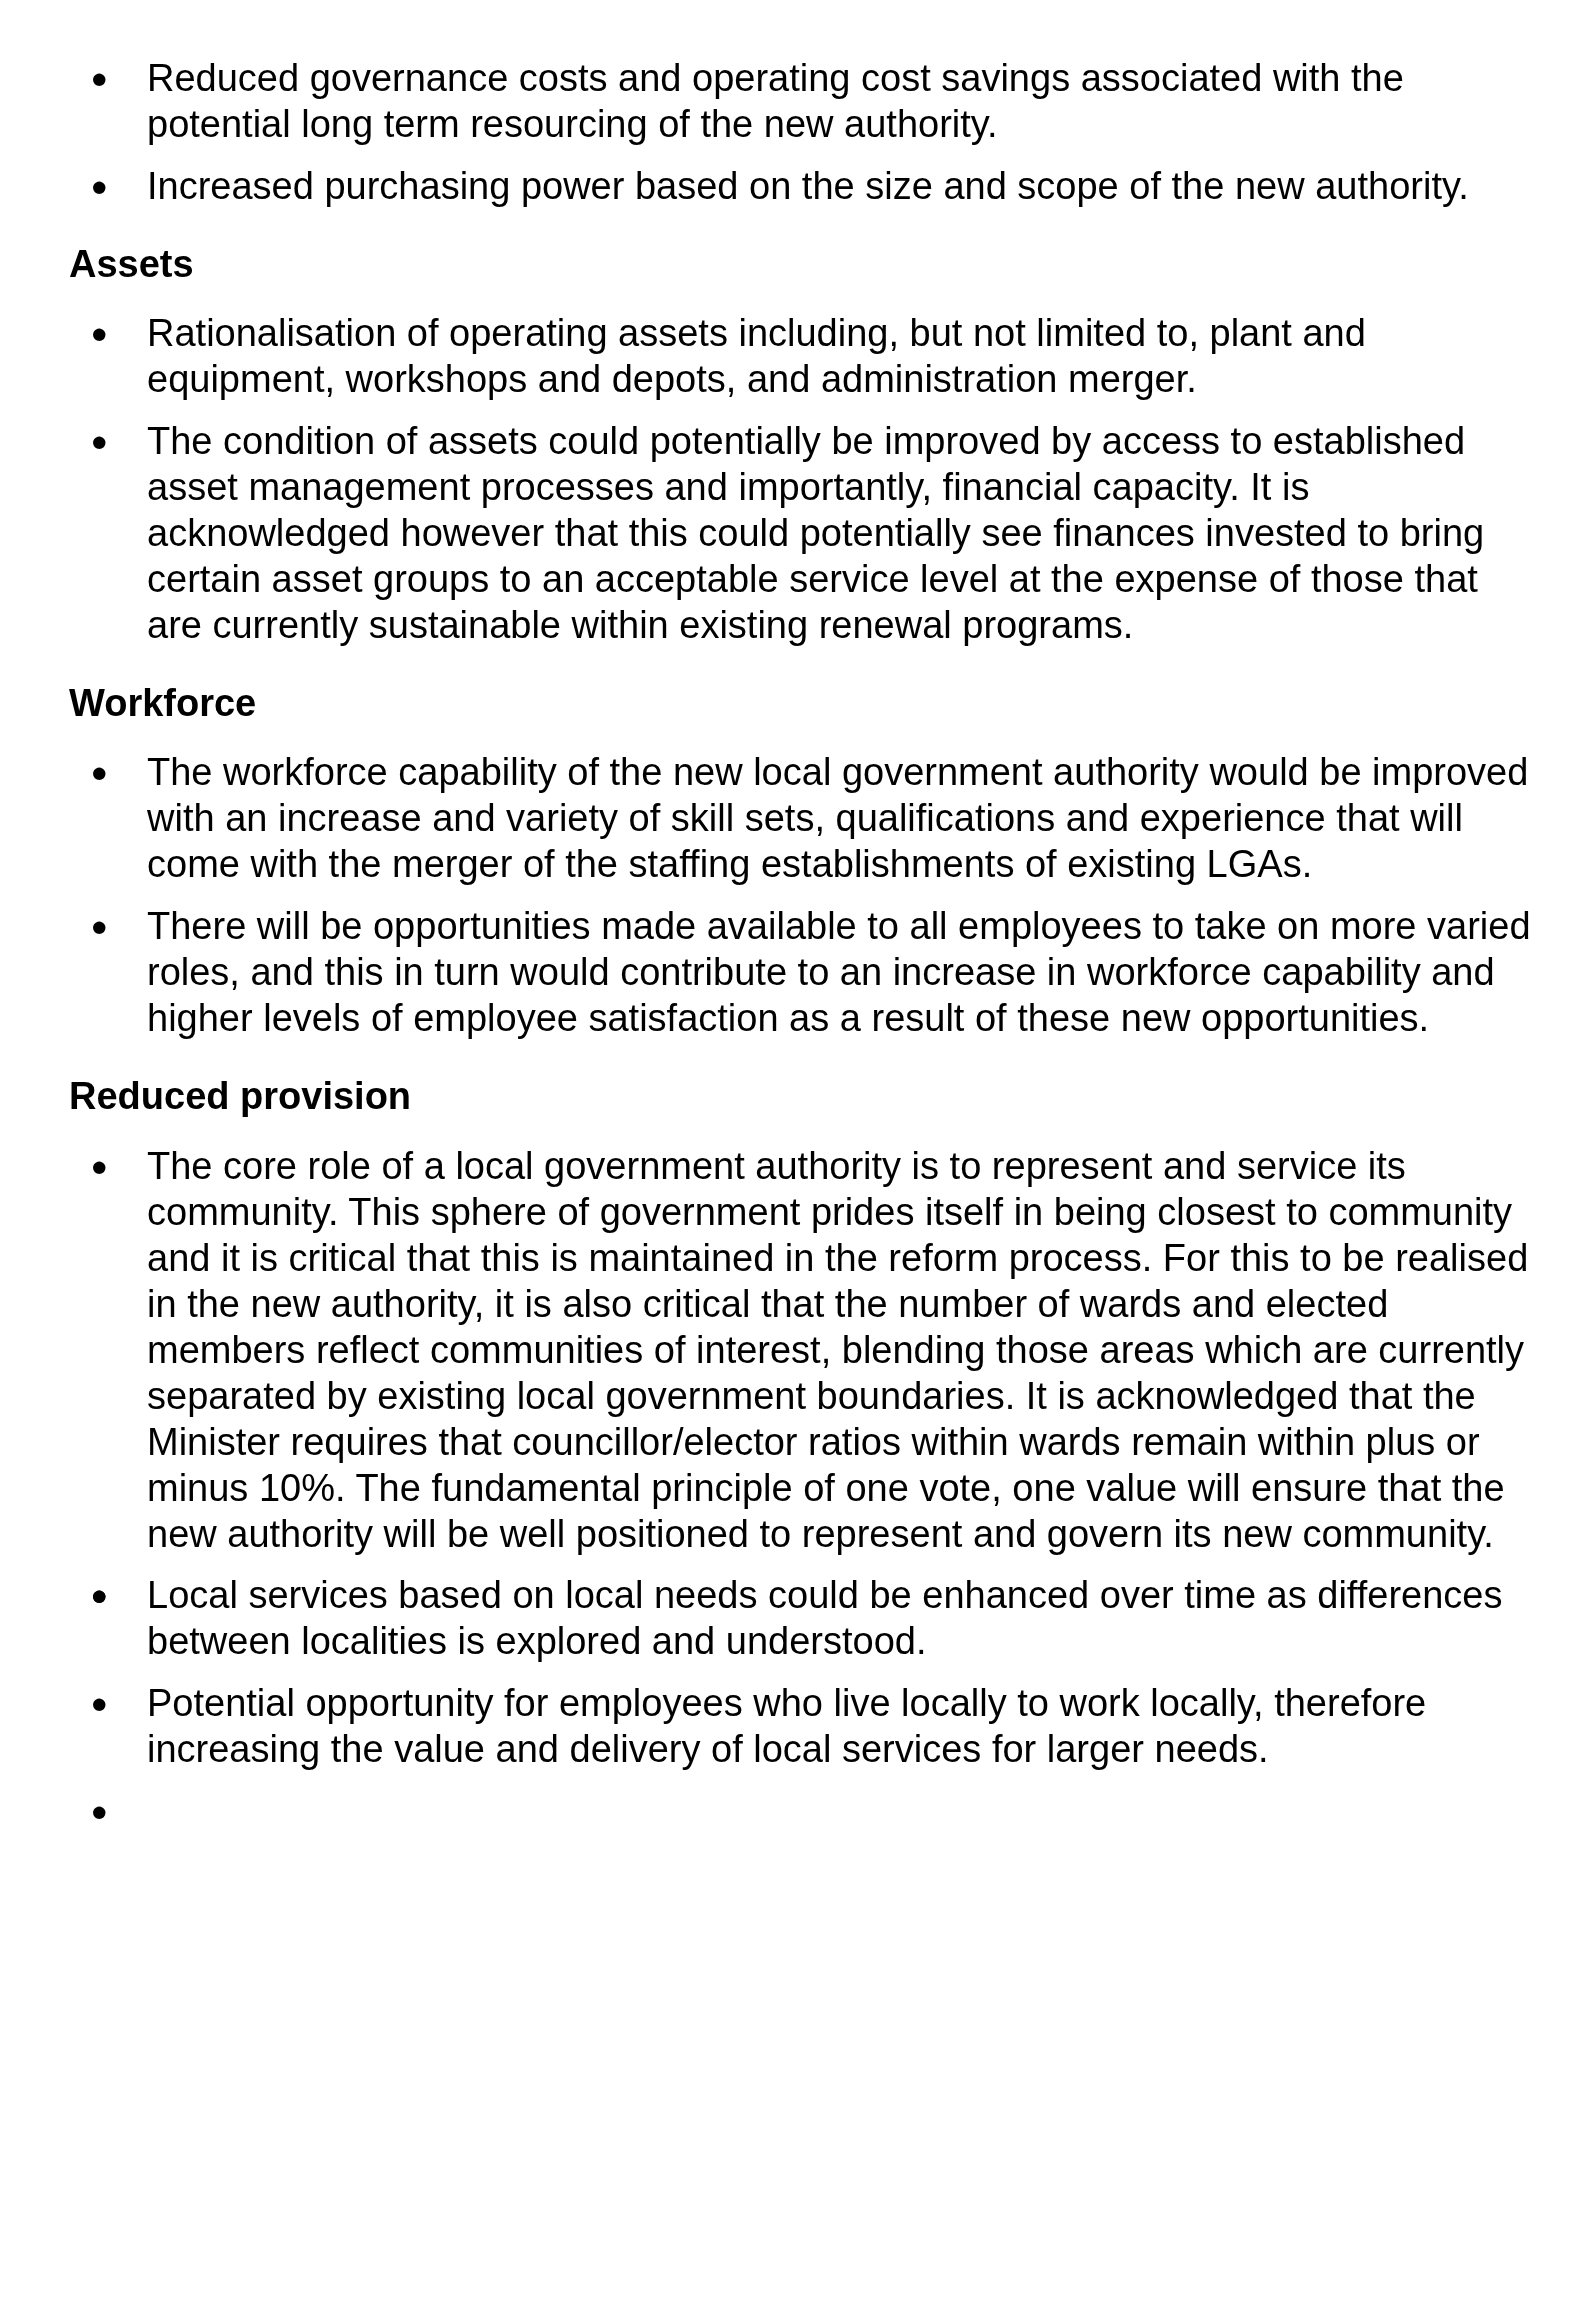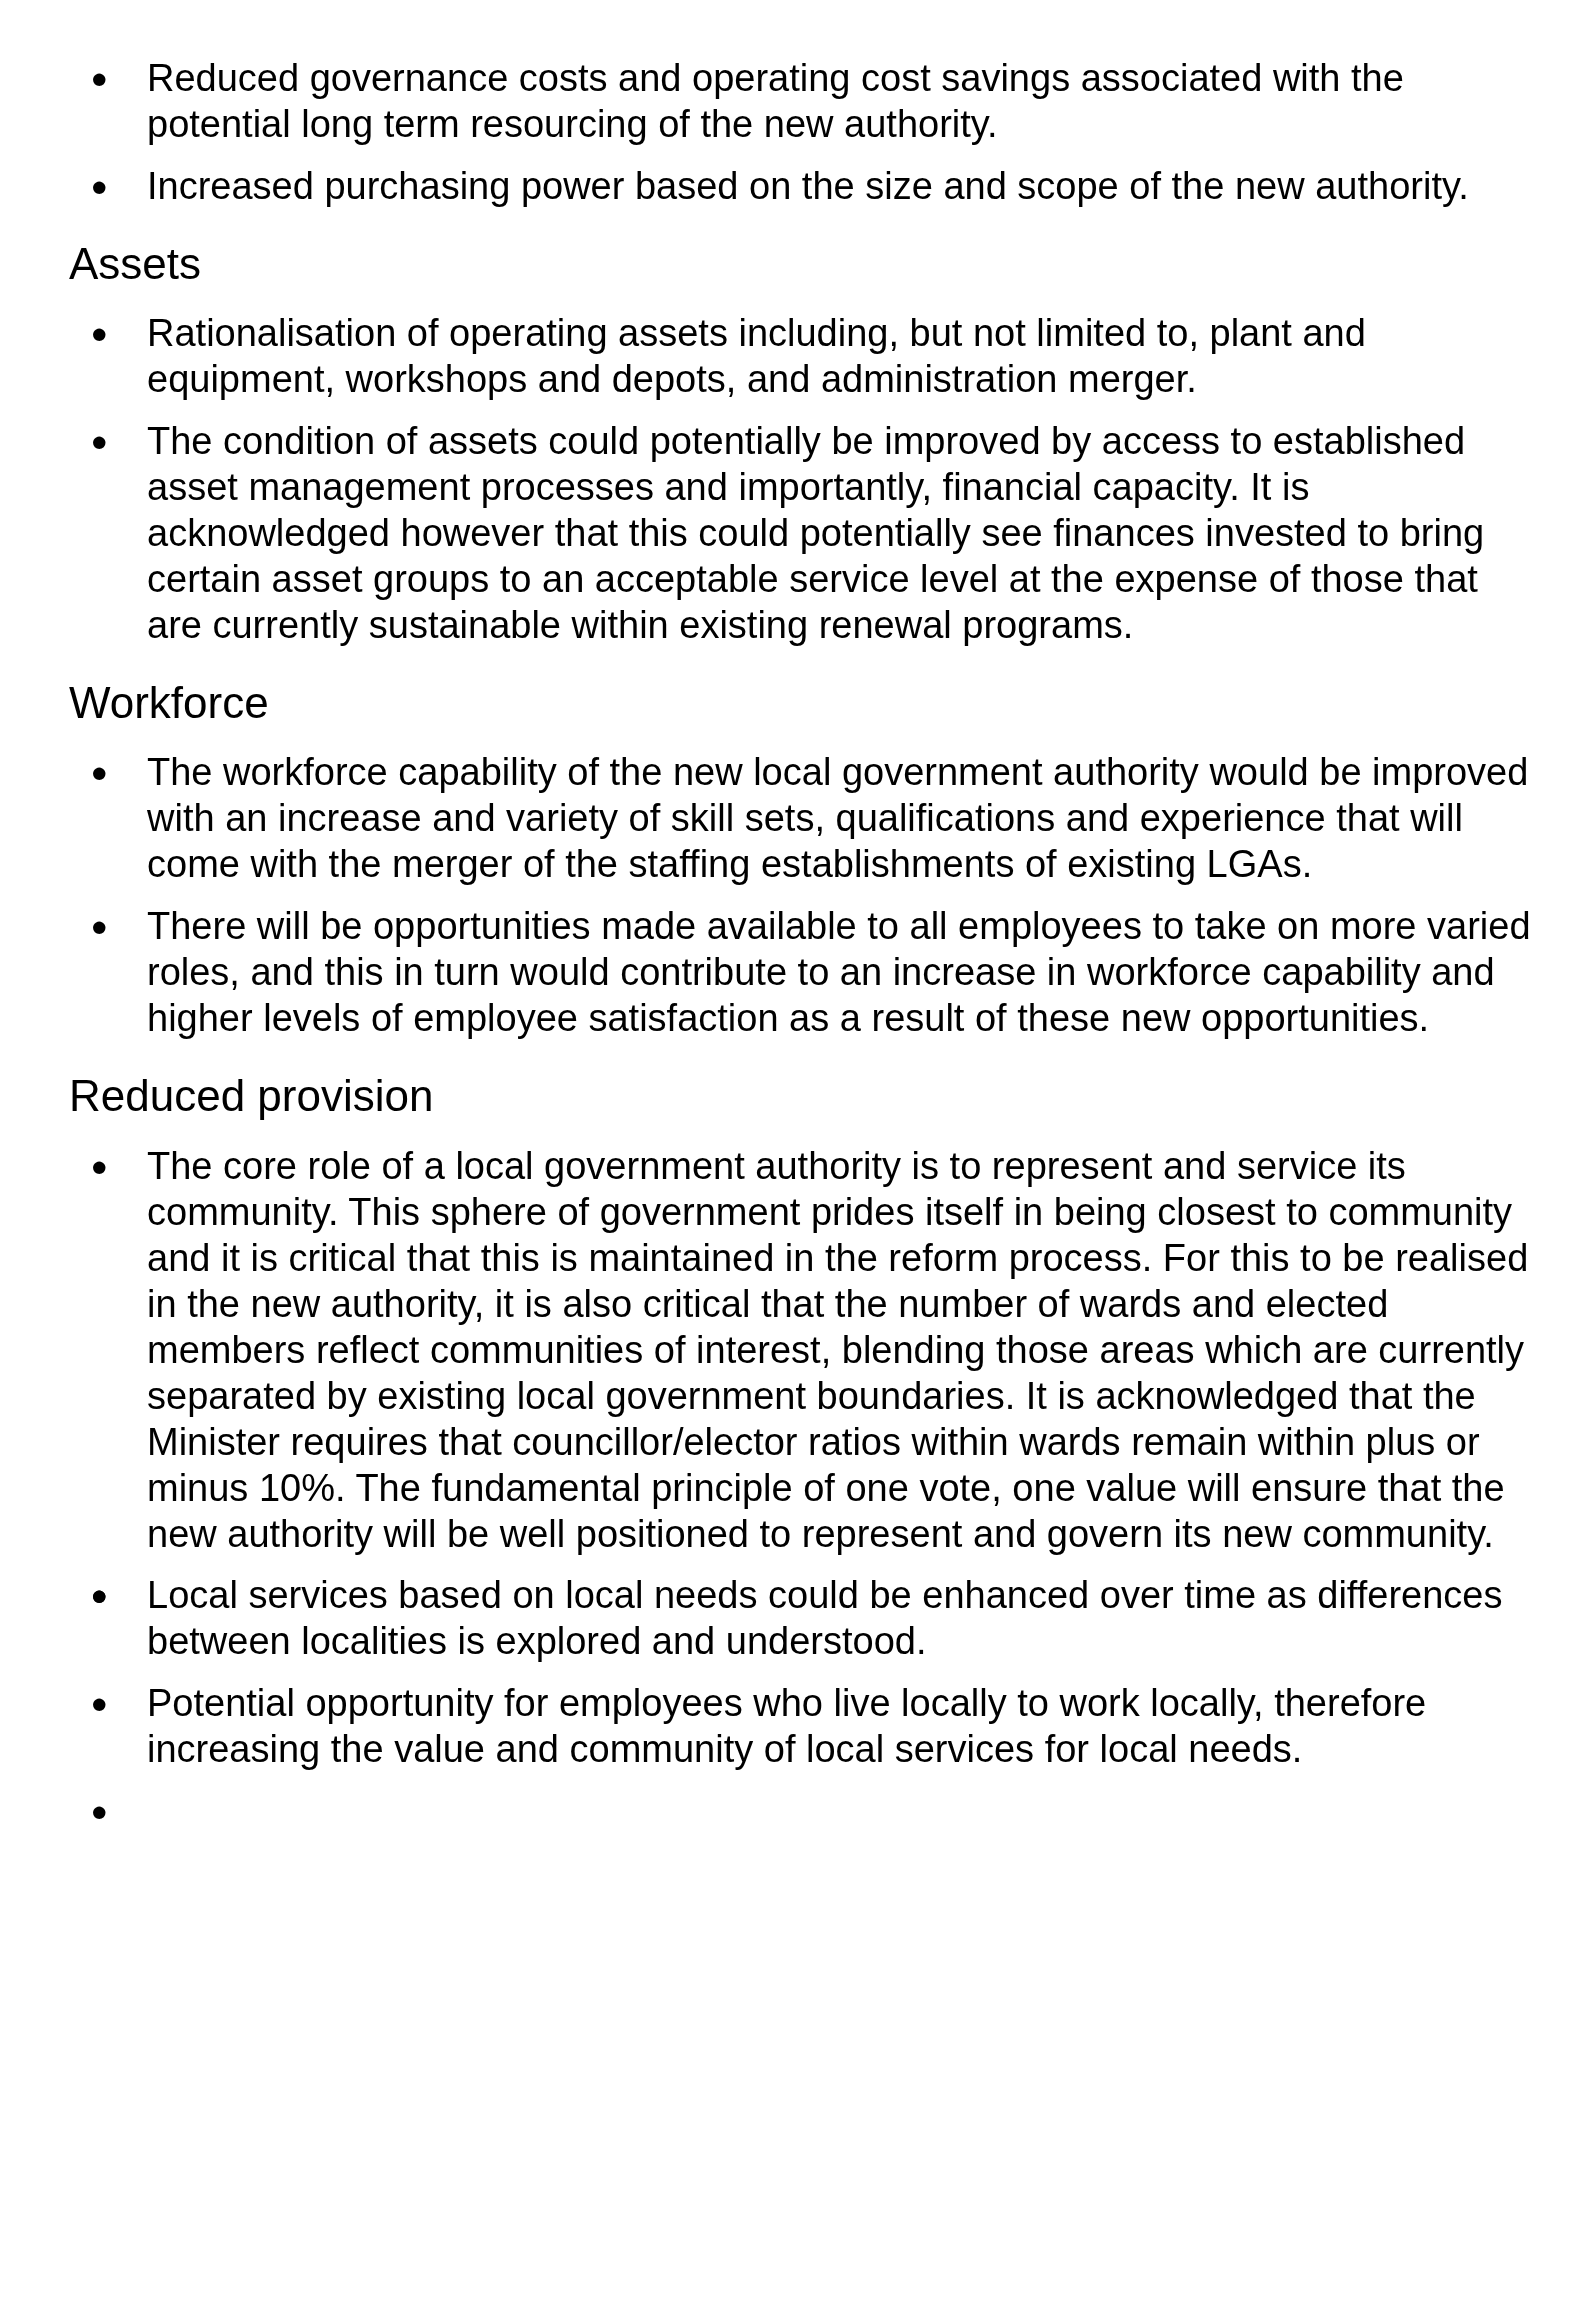--- a/index.html
+++ b/index.html
@@ -17,22 +17,22 @@
     font-family: "Liberation Sans", sans-serif;
     font-size: 38px;
     line-height: 46px;
     padding: 55px 0 0 69px;
     overflow: hidden;
   }
   .doc-body {
     width: 1474px;
   }
   h2.section-heading {
-    font-size: 44px;
-    font-weight: 400;
+    font-size: 38px;
+    font-weight: 700;
     line-height: 46px;
     margin: 32px 0 23.5px 0;
     padding: 0;
   }
   ul.bullet-list {
     list-style: none;
     margin: 0;
     padding: 0;
   }
   ul.bullet-list li {
@@ -102,21 +102,21 @@
     <ul class="bullet-list">
       <li>
         <span class="bullet-marker">●</span>
       </li>
       <li>
         <span class="bullet-marker">●</span>
         <span>Local services based on local needs could be enhanced over time as differences between localities is explored and understood.</span>
       </li>
       <li>
         <span class="bullet-marker">●</span>
-        <span>Potential opportunity for employees who live locally to work locally, therefore increasing the value and community of local services for local needs.</span>
+        <span>Potential opportunity for employees who live locally to work locally, therefore increasing the value and delivery of local services for larger needs.</span>
       </li>
       <li>
         <span class="bullet-marker">●</span>
       </li>
     </ul>
 
   </div>
 </div>
 
 

